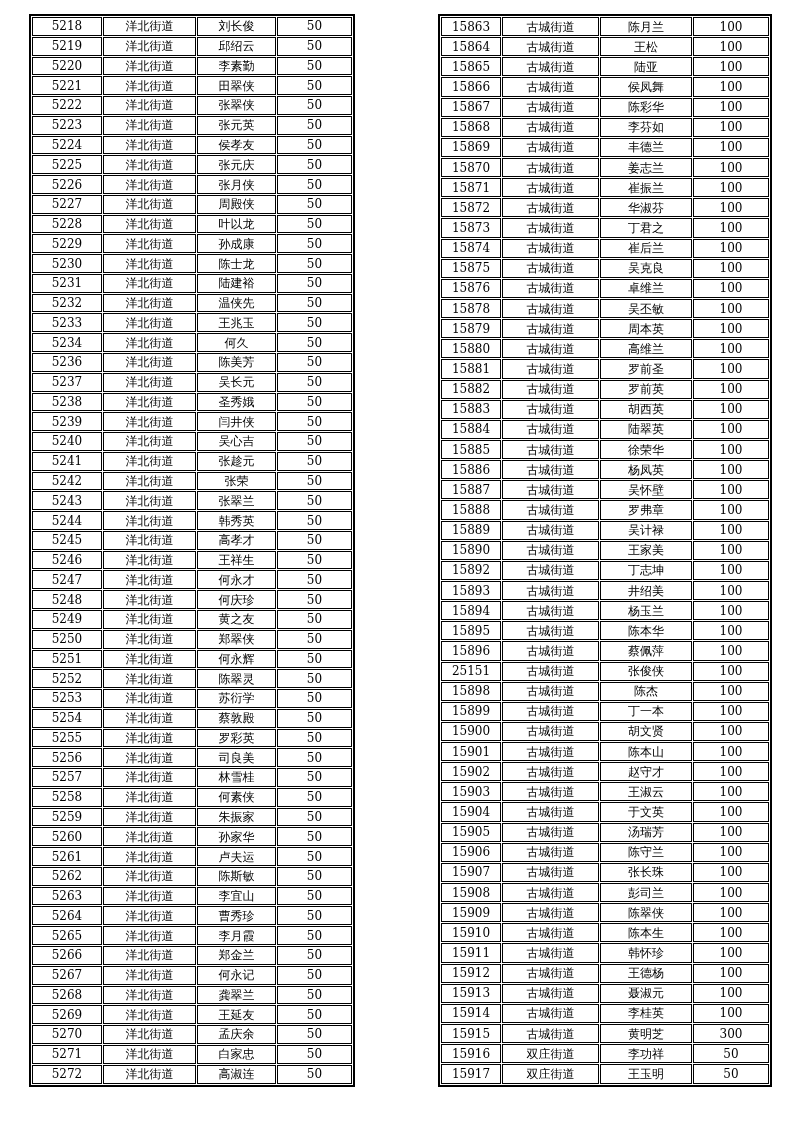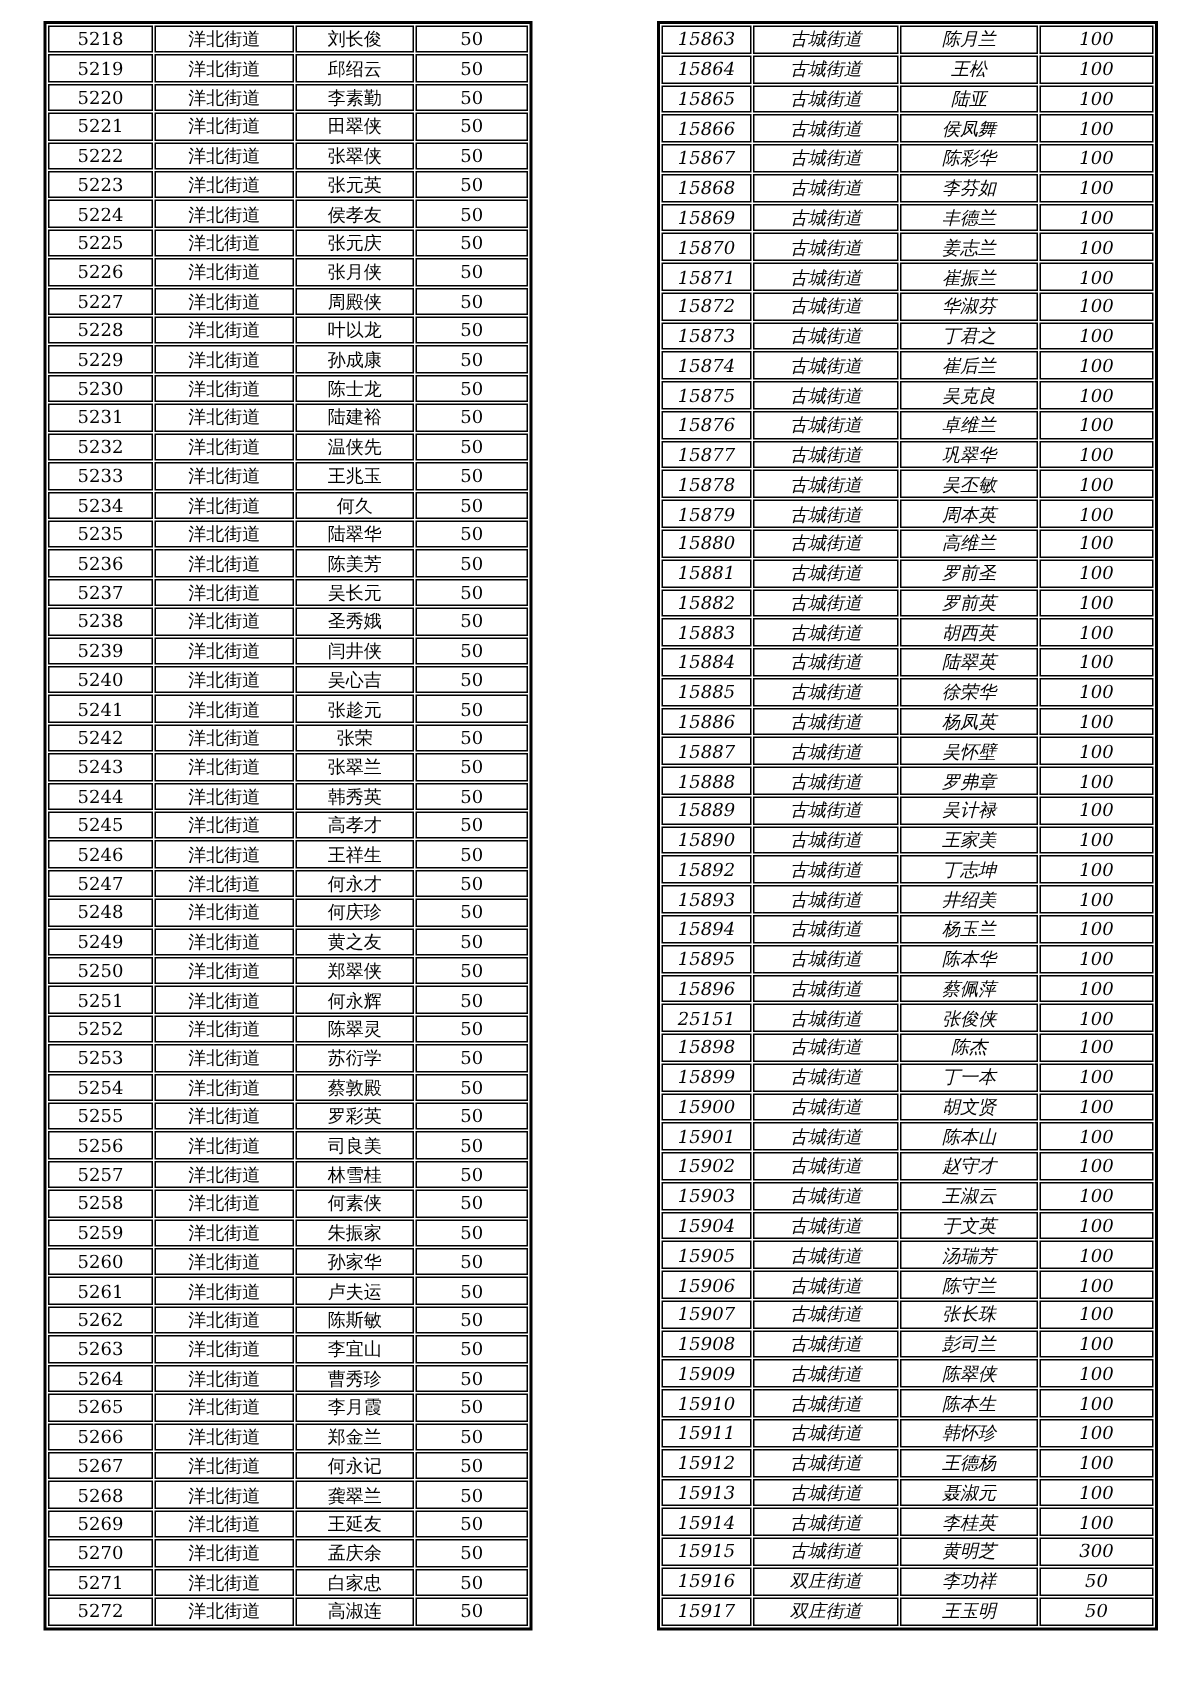--- a/index.html
+++ b/index.html
@@ -21,21 +21,21 @@
     position: absolute;
     top: 14px;
     height: 1073px;
     border-collapse: separate;
     border-spacing: 1px;
     background: #ffffff;
     border: 2px solid #000000;
     table-layout: fixed;
   }
   #left-table  { left: 29px;  width: 317px; }
-  #right-table { left: 438px; width: 325px; font-style: italic; }
+  #right-table { left: 438px; width: 325px; }
   table.data-table td {
     border: 1px solid #000000;
     text-align: center;
     vertical-align: middle;
     font-size: 12px;
     line-height: 1;
     padding: 0;
     overflow: hidden;
     white-space: nowrap;
     background: #ffffff;
@@ -150,26 +150,20 @@
           <td>王兆玉</td>
           <td>50</td>
         </tr>
         <tr>
           <td>5234</td>
           <td>洋北街道</td>
           <td>何久</td>
           <td>50</td>
         </tr>
         <tr>
-          <td>5235</td>
-          <td>洋北街道</td>
-          <td>陆翠华</td>
-          <td>50</td>
-        </tr>
-        <tr>
           <td>5236</td>
           <td>洋北街道</td>
           <td>陈美芳</td>
           <td>50</td>
         </tr>
         <tr>
           <td>5237</td>
           <td>洋北街道</td>
           <td>吴长元</td>
           <td>50</td>
@@ -473,26 +467,20 @@
           <td>吴克良</td>
           <td>100</td>
         </tr>
         <tr>
           <td>15876</td>
           <td>古城街道</td>
           <td>卓维兰</td>
           <td>100</td>
         </tr>
         <tr>
-          <td>15877</td>
-          <td>古城街道</td>
-          <td>巩翠华</td>
-          <td>100</td>
-        </tr>
-        <tr>
           <td>15878</td>
           <td>古城街道</td>
           <td>吴丕敏</td>
           <td>100</td>
         </tr>
         <tr>
           <td>15879</td>
           <td>古城街道</td>
           <td>周本英</td>
           <td>100</td>

